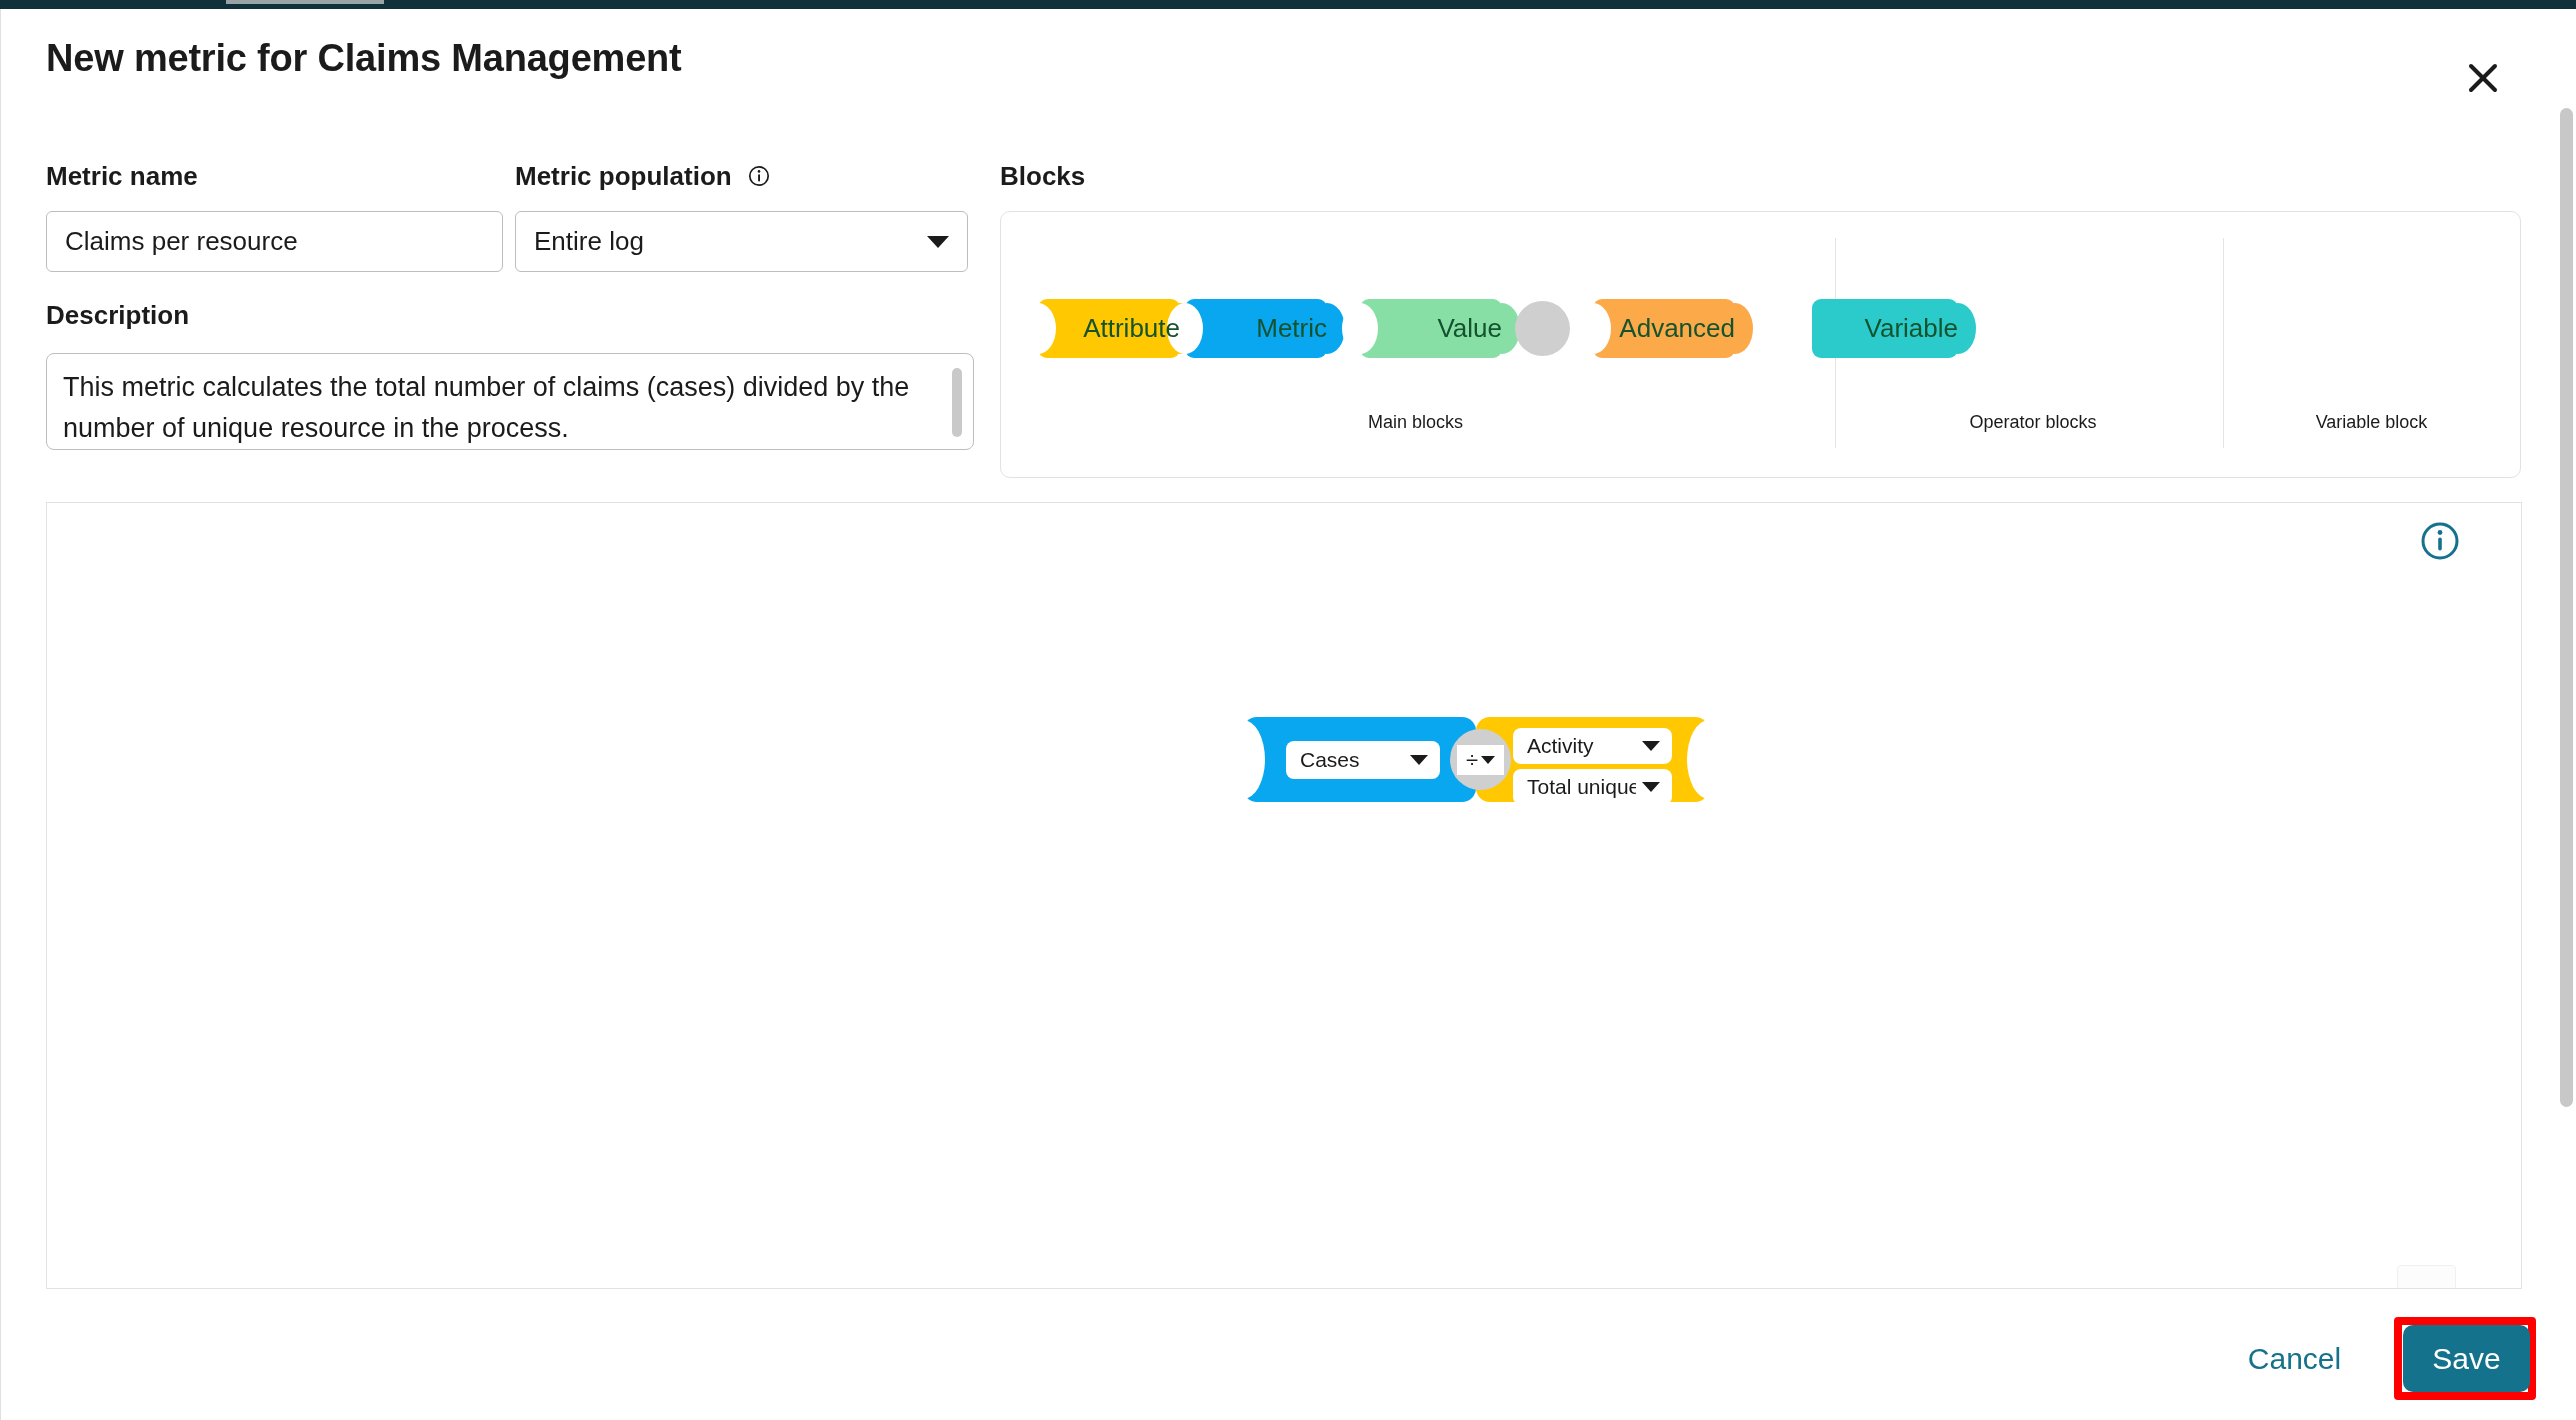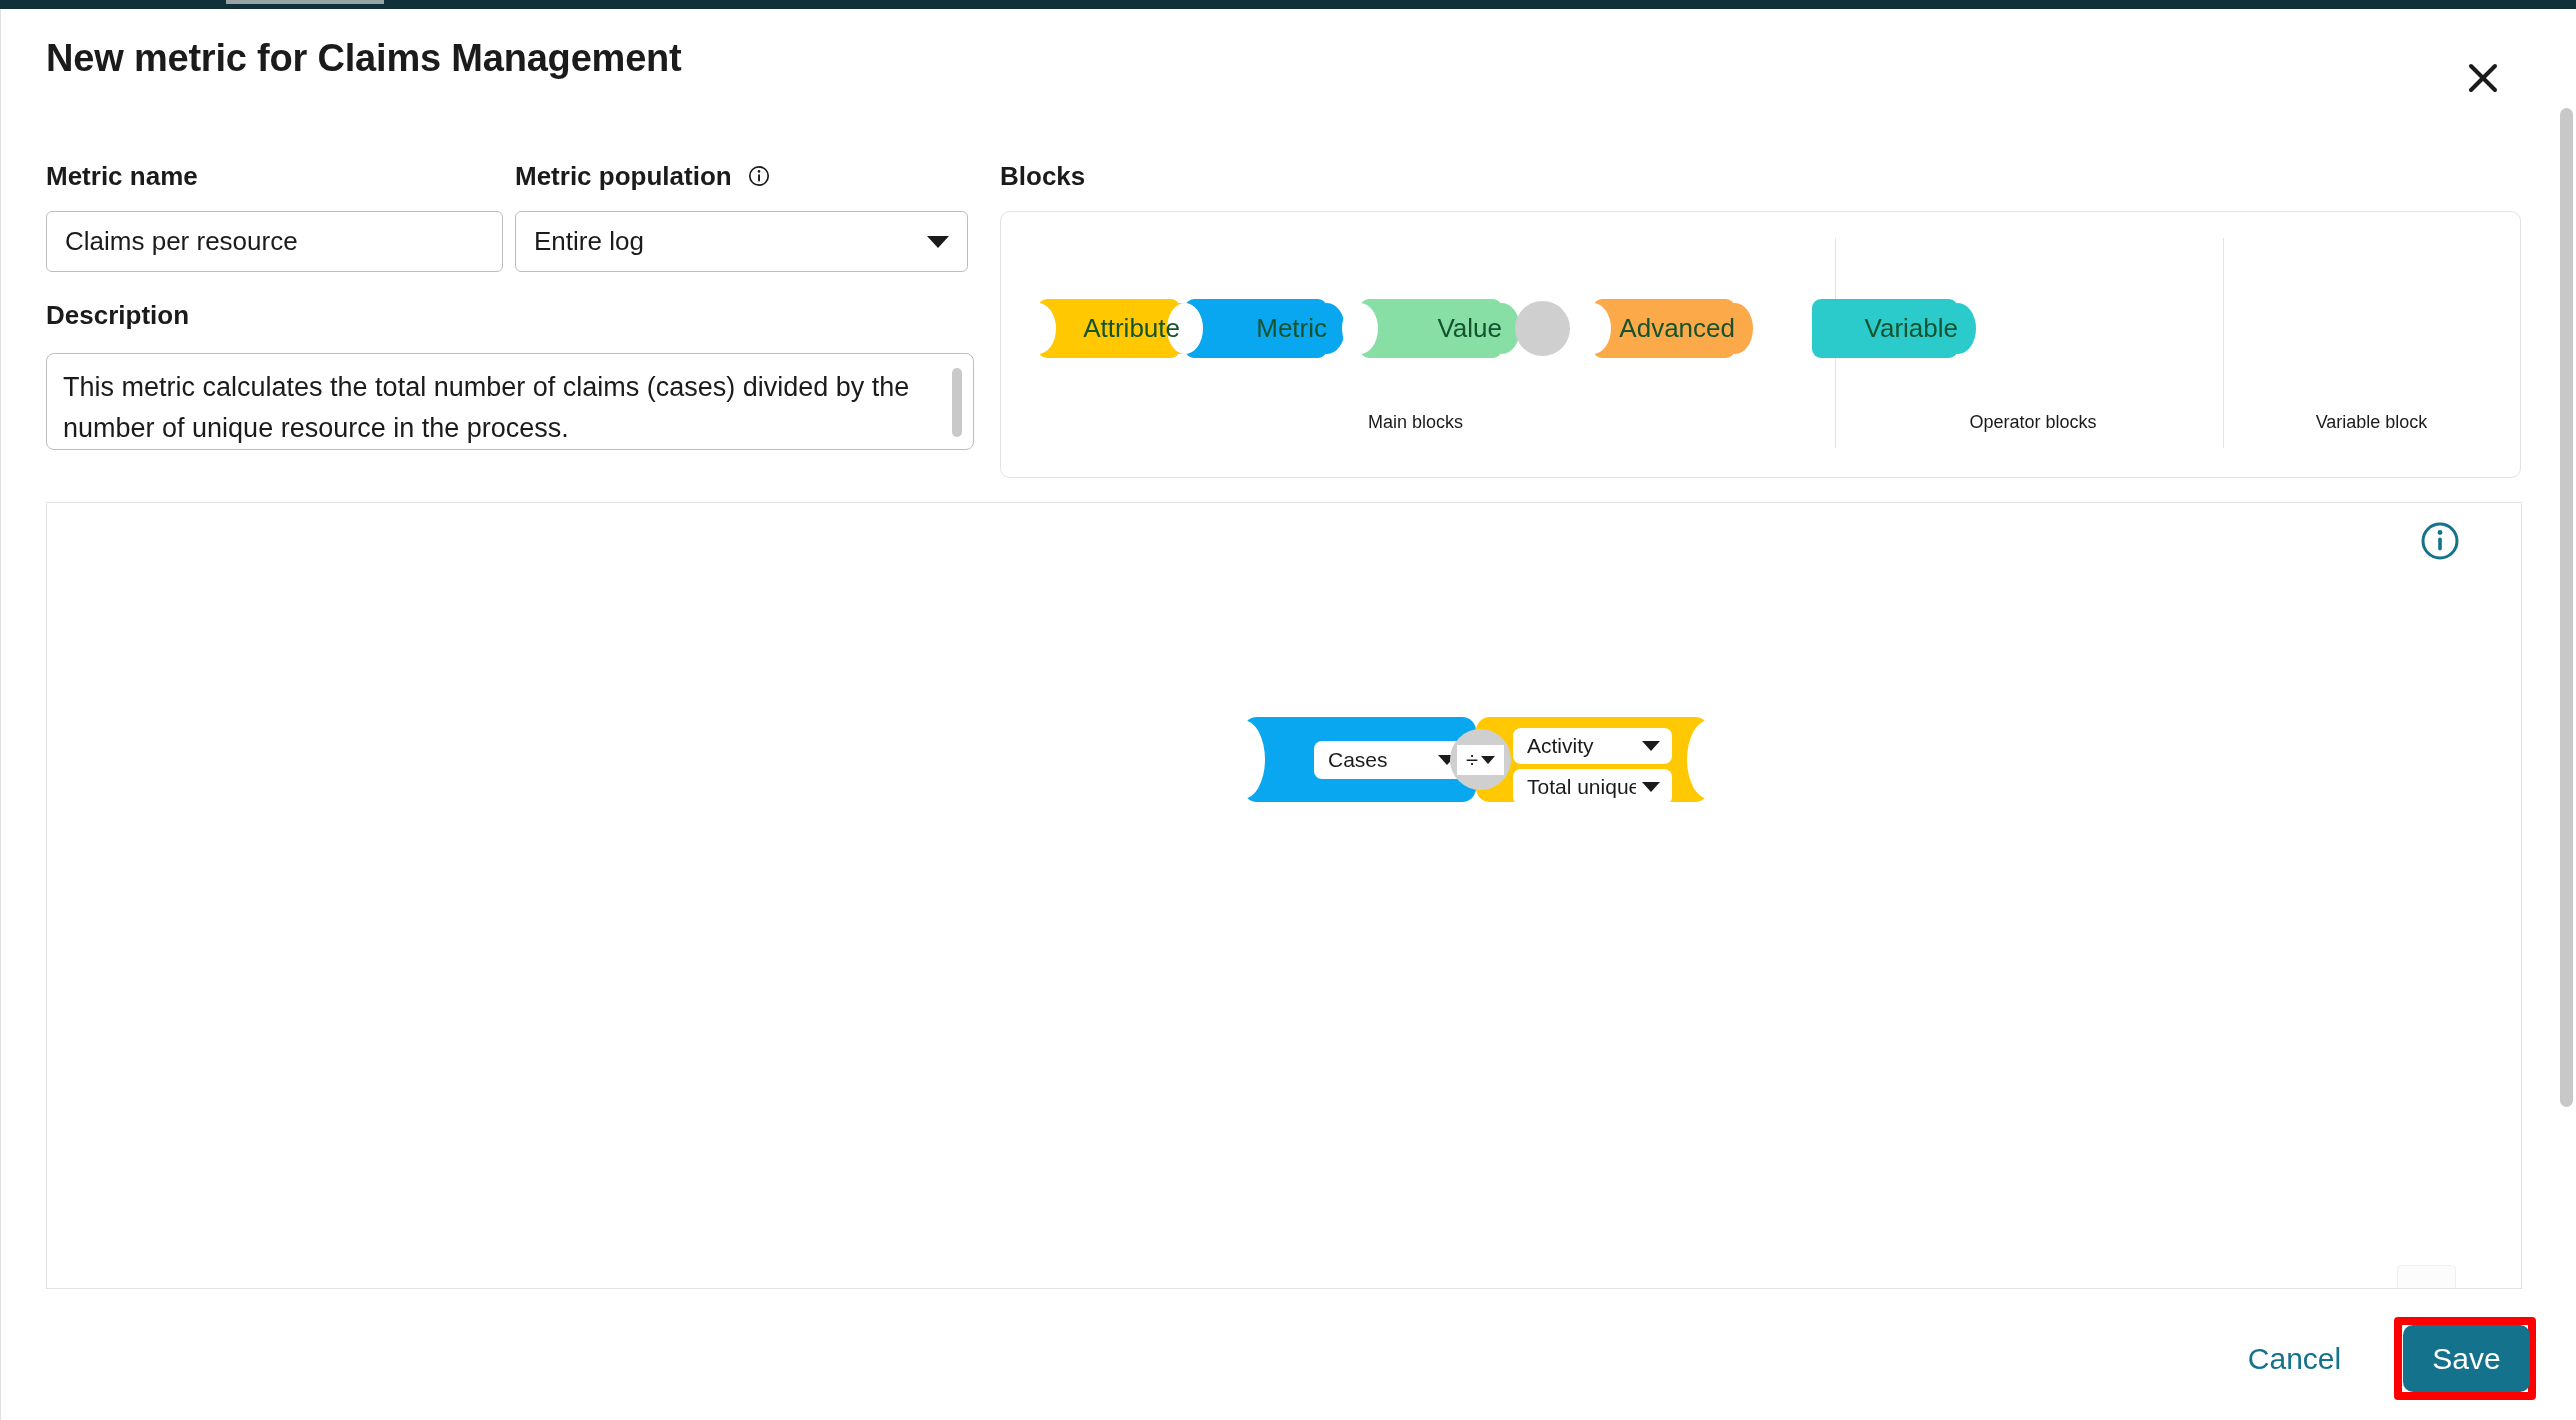--- a/index.html
+++ b/index.html
@@ -315,21 +315,21 @@
   }
   .caret-sm {
     width: 0; height: 0;
     border-left: 9px solid transparent;
     border-right: 9px solid transparent;
     border-top: 10px solid #1b1b1b;
     flex: none;
     margin-left: 6px;
   }
 
-  .ms-cases { left: 43px; top: 24px; width: 154px; height: 38px; margin-left: 28px; }
+  .ms-cases { left: 43px; top: 24px; width: 154px; height: 38px; }
   .ms-activity { left: 270px; top: 11px; width: 159px; height: 36px; }
   .ms-agg      { left: 270px; top: 52px; width: 159px; height: 36px; }
 
   .op-ellipse {
     position: absolute;
     left: 207px; top: 12px;
     width: 61px; height: 61px;
     border-radius: 50%;
     background: #cfcfcf;
     z-index: 5;

